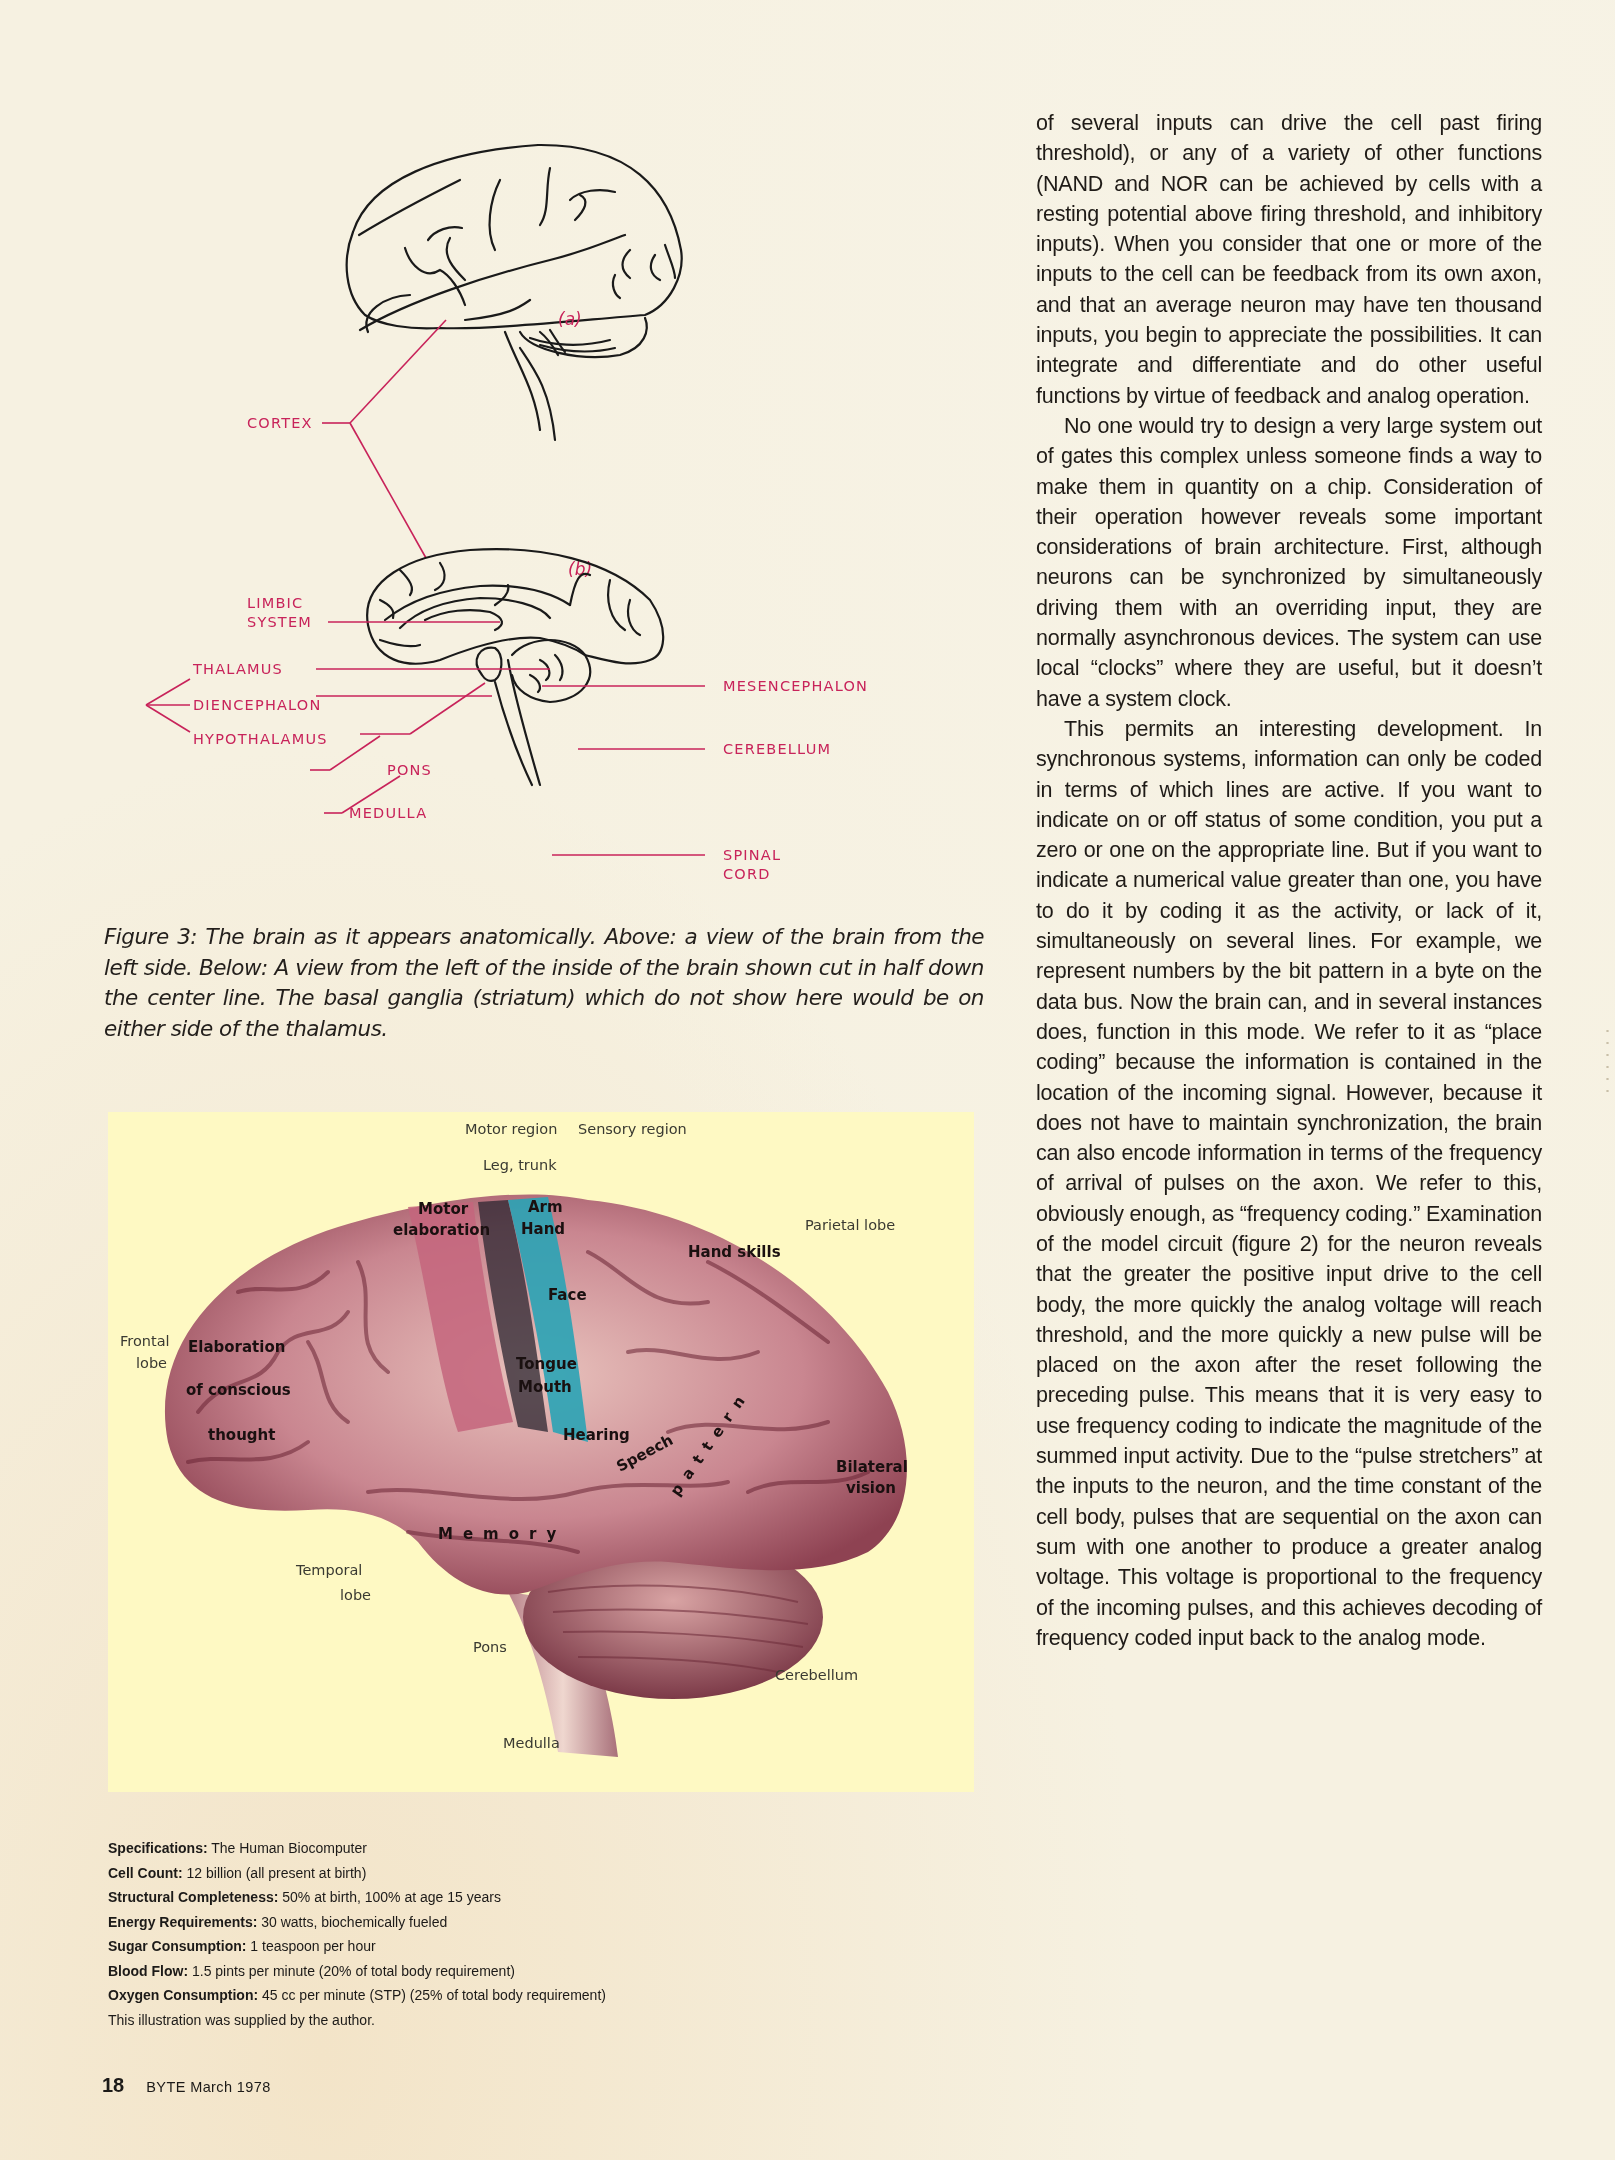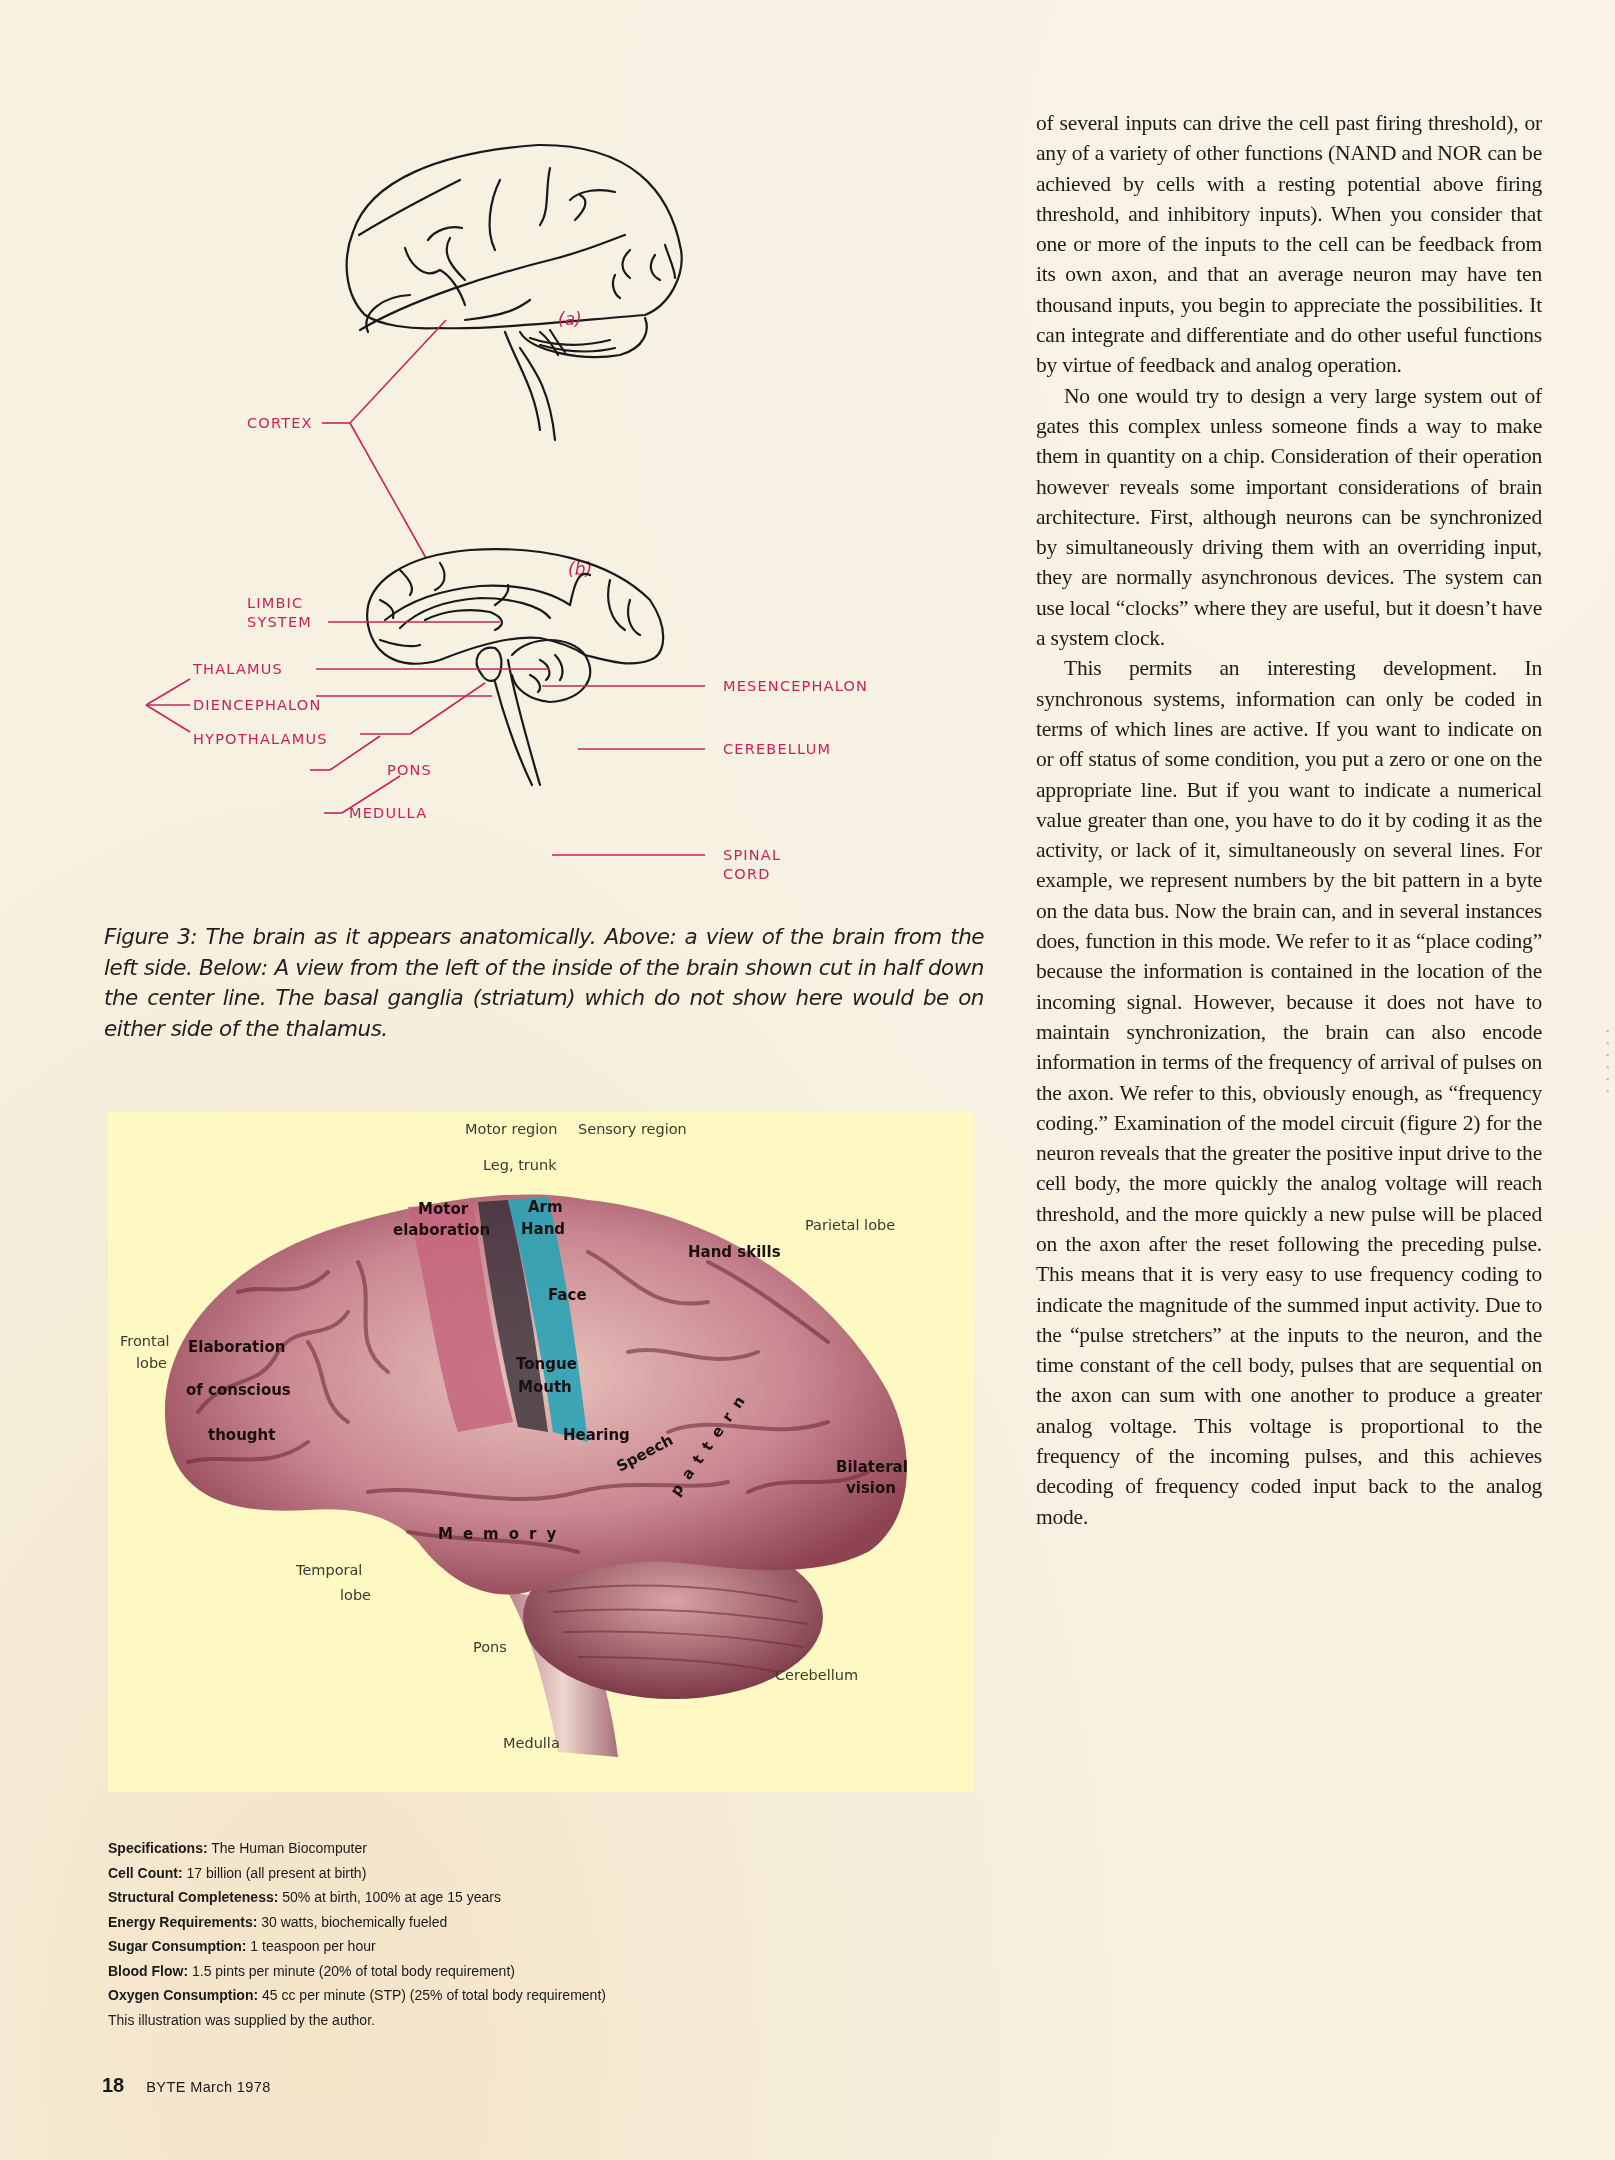--- a/index.html
+++ b/index.html
@@ -36,21 +36,21 @@
   }
   .specs .row { white-space: nowrap; }
   .specs b { font-weight: bold; }
 
   .footer { position: absolute; left: 102px; top: 2074px; font-family: "Liberation Sans", sans-serif; color: #1c1a18; }
   .footer .pg { font-weight: bold; font-size: 20px; margin-right: 22px; }
   .footer .mag { font-size: 14.5px; letter-spacing: 0.4px; }
 
   .column {
     position: absolute; left: 1036px; top: 108px; width: 506px;
-    font-family: Liberation Serif, serif; font-size: 21.5px; line-height: 30.3px;
+    font-family: Liberation Sans, sans-serif; font-size: 21.5px; line-height: 30.3px;
     color: #1f1b17; text-align: justify; letter-spacing: -0.2px;
     hyphens: manual;
   }
   .column p { margin: 0; }
   .column p.indent { text-indent: 28px; }
   .edge-dots { position: absolute; left: 1606px; top: 1025px; width: 3px; height: 70px;
     background-image: radial-gradient(circle, #c9bfa8 1px, transparent 1.3px); background-size: 3px 12px; }
 </style>
 </head>
 <body>
@@ -229,21 +229,21 @@
     <text class="plbl" x="188" y="463">Temporal</text>
     <text class="plbl" x="232" y="488">lobe</text>
     <text class="plbl" x="365" y="540">Pons</text>
     <text class="plbl" x="667" y="568">Cerebellum</text>
     <text class="plbl" x="395" y="636">Medulla</text>
   </svg>
 </div>
 
 <div class="specs">
   <div class="row"><b>Specifications:</b><span> The Human Biocomputer</span></div>
-  <div class="row"><b>Cell Count:</b><span> 17 billion (all present at birth)</span></div>
+  <div class="row"><b>Cell Count:</b><span> 12 billion (all present at birth)</span></div>
   <div class="row"><b>Structural Completeness:</b><span> 50% at birth, 100% at age 15 years</span></div>
   <div class="row"><b>Energy Requirements:</b><span> 30 watts, biochemically fueled</span></div>
   <div class="row"><b>Sugar Consumption:</b><span> 1 teaspoon per hour</span></div>
   <div class="row"><b>Blood Flow:</b><span> 1.5 pints per minute (20% of total body requirement)</span></div>
   <div class="row"><b>Oxygen Consumption:</b><span> 45 cc per minute (STP) (25% of total body requirement)</span></div>
   <div class="row">This illustration was supplied by the author.</div>
 </div>
 
 <div class="footer">
   <span class="pg">18</span><span class="mag">BYTE March 1978</span>

